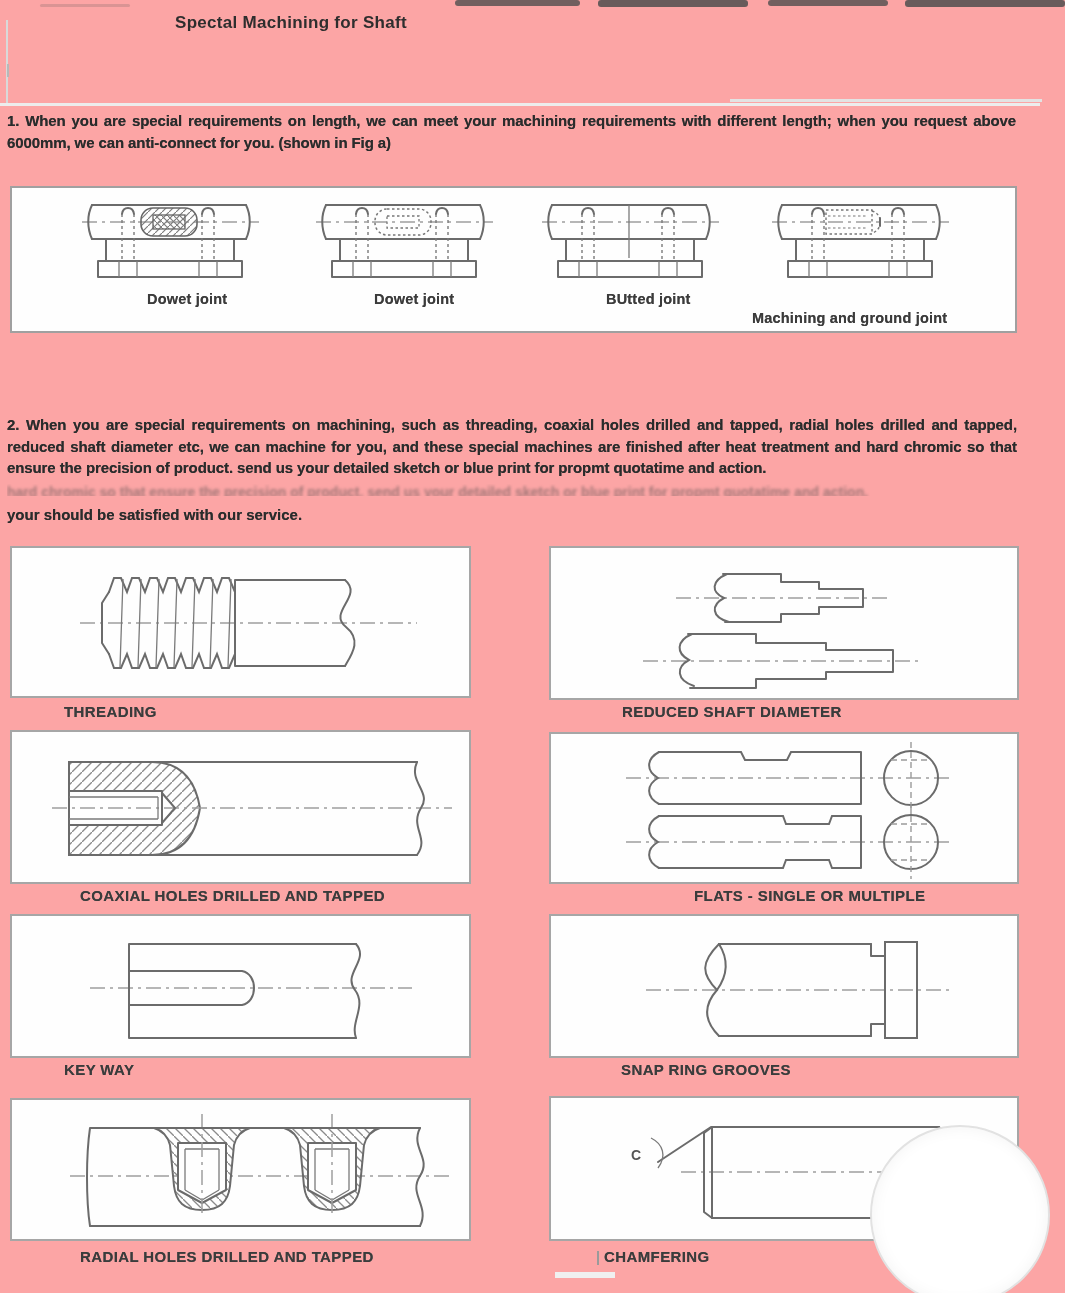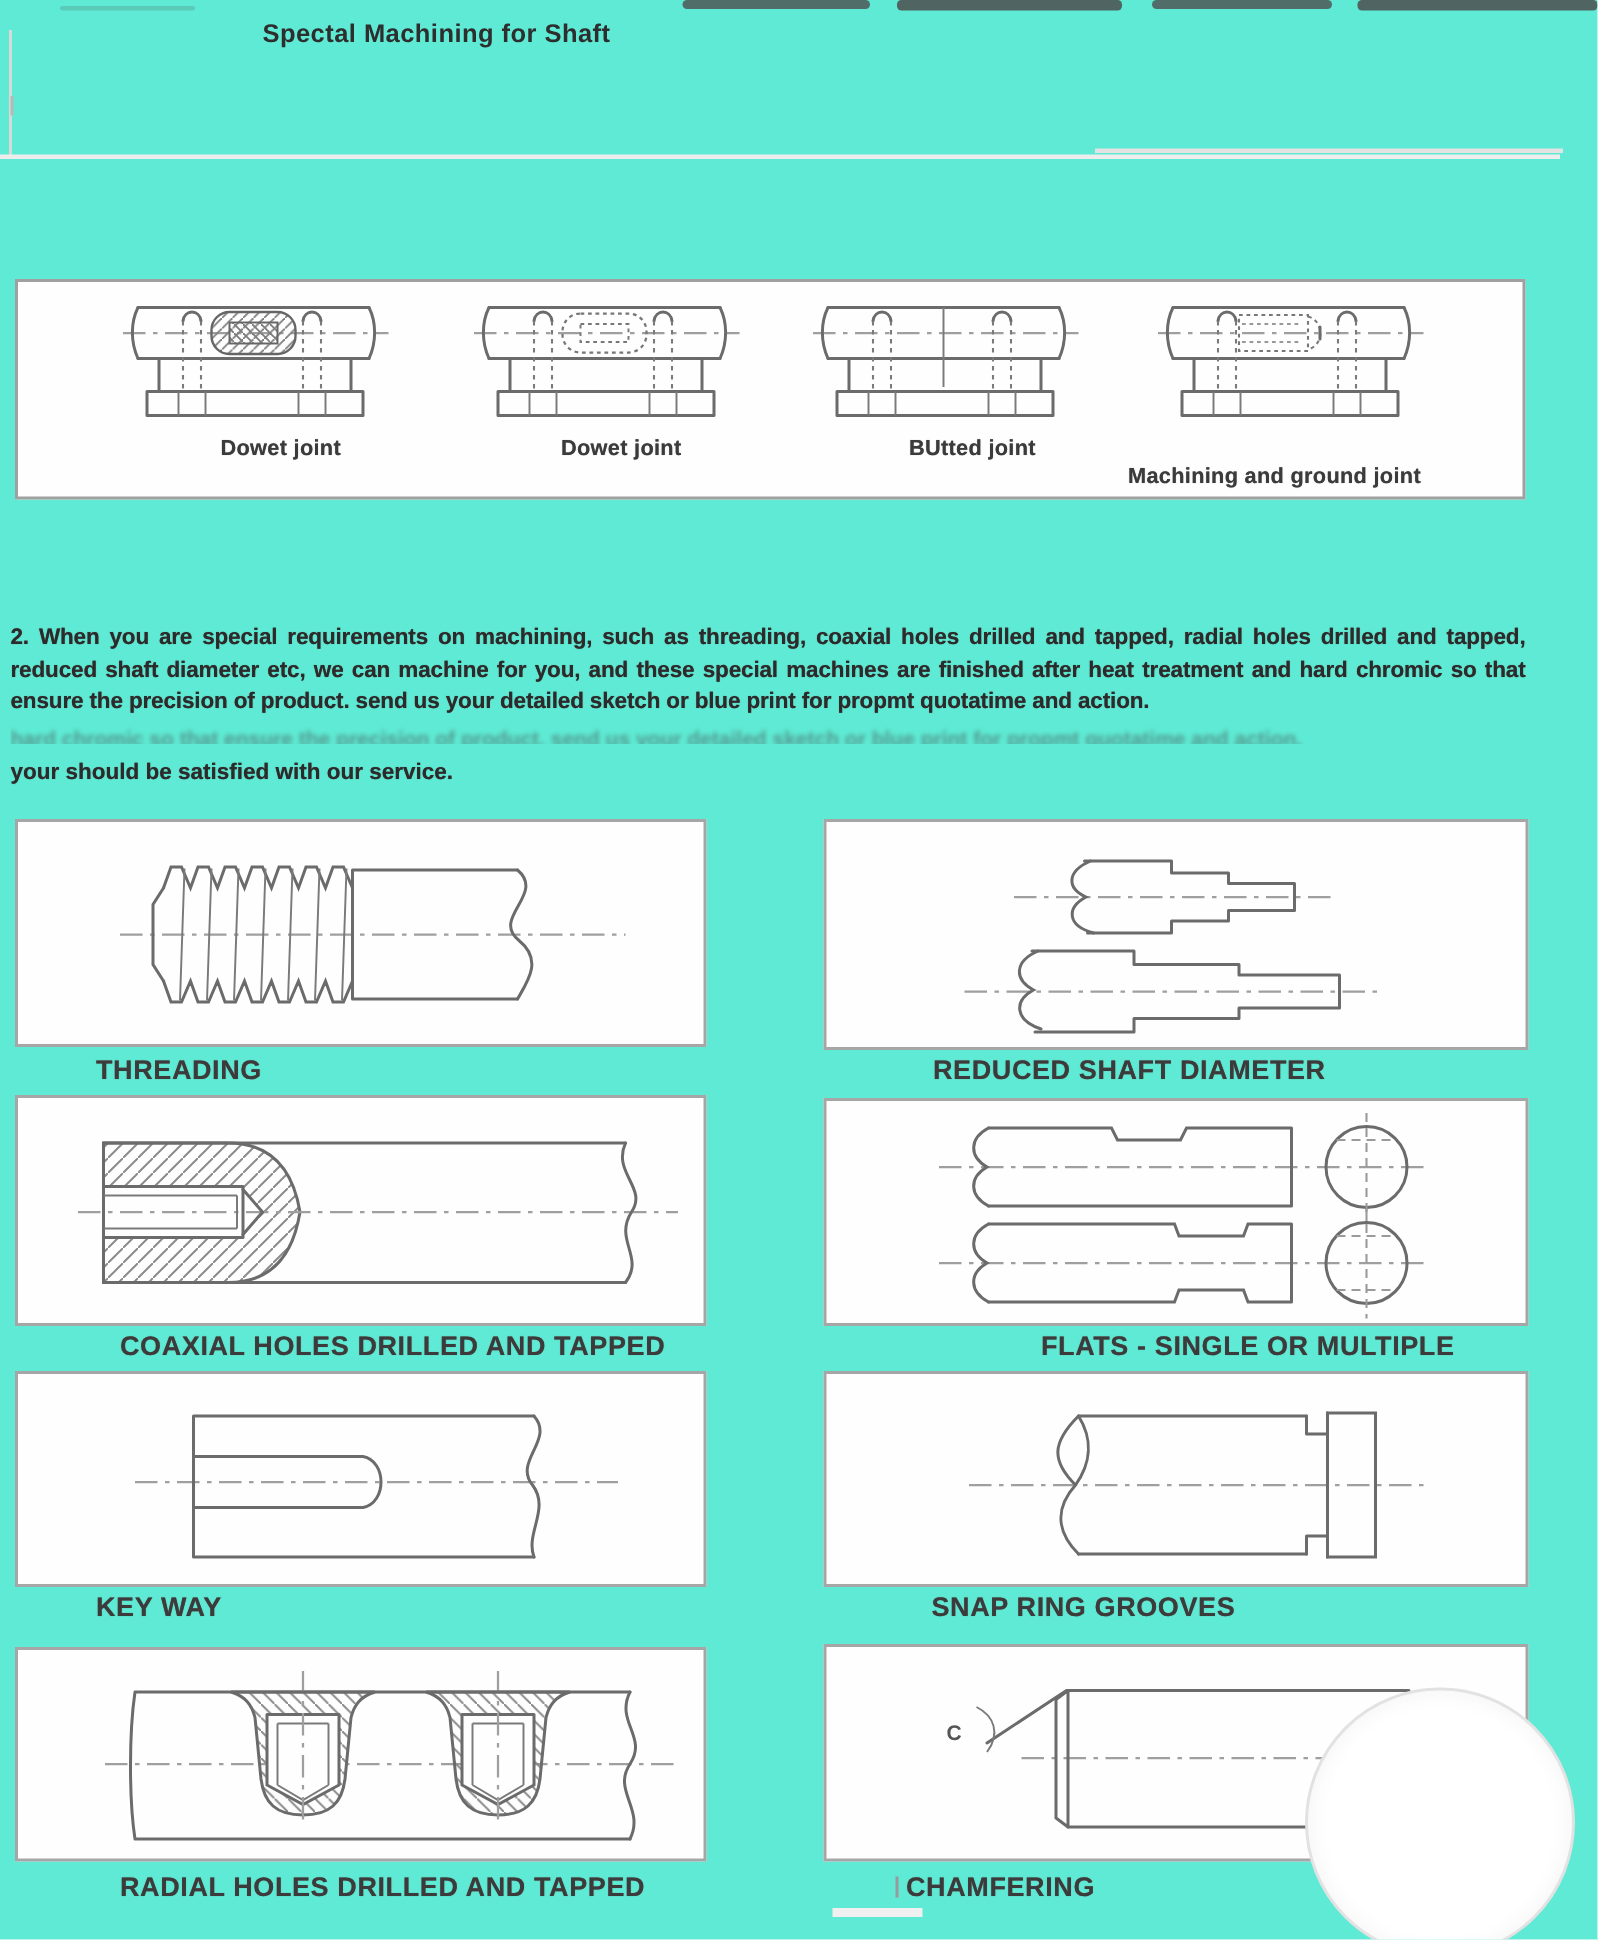--- a/index.html
+++ b/index.html
@@ -1,30 +1,30 @@
 <!DOCTYPE html>
 <html><head>
 <meta charset="utf-8">
 <style>
   html,body{margin:0;padding:0;background:#ffffff;}
   body{width:1065px;height:1293px;overflow:hidden;position:relative;
        font-family:"Liberation Sans","DejaVu Sans",sans-serif;}
-  .page{position:absolute;left:0;top:0;width:1065px;height:1293px;background:#5eead4;}
+  .page{position:absolute;left:0;top:0;width:1065px;height:1293px;background:#fca5a5;}
   .abs{position:absolute;}
   .title{font-size:17px;font-weight:bold;color:#2e2e2e;letter-spacing:.3px;}
   .para{font-size:15px;font-weight:bold;color:#2b2b2b;line-height:21.5px;
         text-align:justify;letter-spacing:-0.1px;text-shadow:0 0 .5px #555;}
   .smallword{font-size:12.5px;}
   .closing{font-size:15px;font-weight:bold;color:#2b2b2b;text-shadow:0 0 .5px #555;}
   .ghost{overflow:hidden;height:12px;}
   .ghost span{display:block;white-space:nowrap;font-size:14px;font-weight:bold;color:#4a4a4a;
         filter:blur(1.4px);opacity:.5;}
   .figbox{border:2px solid #a0a0a0;background:#fefefe;}
   .panel{border:2px solid #a6a6a6;background:#fefefe;}
-  .joint-label,.panel-label{font-size:18px;font-weight:bold;color:#3b3b3b;
+  .joint-label,.panel-label{font-size:15px;font-weight:bold;color:#3b3b3b;
         letter-spacing:.4px;white-space:nowrap;text-shadow:0 0 .5px #666;}
   .joint-label{font-size:14.5px;letter-spacing:.2px;}
   .artifact{background:#4e4e4e;border-radius:3px;}
   .circle-overlay{border-radius:50%;background:#ffffff;border:2px solid #e2e2e2;
         box-shadow:inset 0 0 16px rgba(0,0,0,.05);z-index:6;}
   svg{display:block;}
   .ln{stroke:#6b6b6b;stroke-width:2;fill:none;stroke-linecap:round;}
   .thin{stroke:#7a7a7a;stroke-width:1.3;fill:none;}
   .cl{stroke:#9f9f9f;stroke-width:1.5;fill:none;stroke-dasharray:15 5 3 5;}
   .dash{stroke:#7a7a7a;stroke-width:1.4;fill:none;stroke-dasharray:3 3;}
@@ -43,20 +43,21 @@
 
   <div class="abs" style="left:6px;top:20px;width:2px;height:85px;background:#d9d9d9;"></div>
   <div class="abs" style="left:7px;top:64px;width:2px;height:13px;background:#b8b8b8;"></div>
 
   <div class="abs" style="left:0;top:103px;width:1040px;height:3px;background:#ededed;"></div>
   <div class="abs" style="left:730px;top:99px;width:312px;height:3px;background:#e3e3e3;"></div>
 
   <div class="abs title" style="left:175px;top:13px;">Spectal Machining for Shaft</div>
 
   <div class="abs" style="left:7px;top:110px;width:1009px;">
+    <div class="para">1. When you are special  requirements on length,  we  can meet your  machining  requirements  with  different  length;  when you request above 6000mm, we can anti-connect for you. (shown in Fig a)</div>
   </div>
 
   <div class="abs figbox" style="left:10px;top:186px;width:1003px;height:143px;"></div>
 
   <svg class="abs" style="left:78px;top:198px;" width="185" height="100" viewBox="0 0 185 100">
     <defs>
       <pattern id="jhA" patternUnits="userSpaceOnUse" width="7" height="7">
           <path d="M0,7 L7,0" stroke="#7c7c7c" stroke-width="1.2"></path>
         </pattern>
       <pattern id="jhB" patternUnits="userSpaceOnUse" width="6" height="6">

